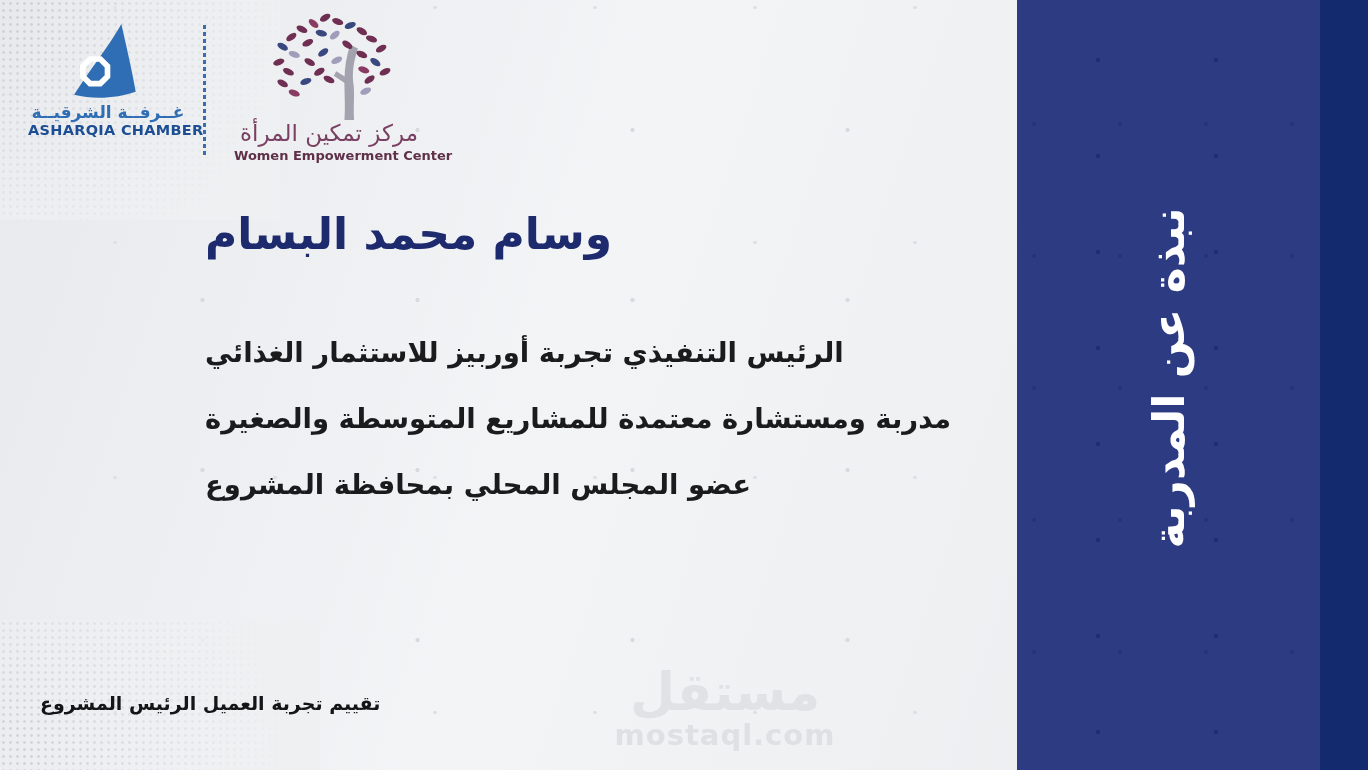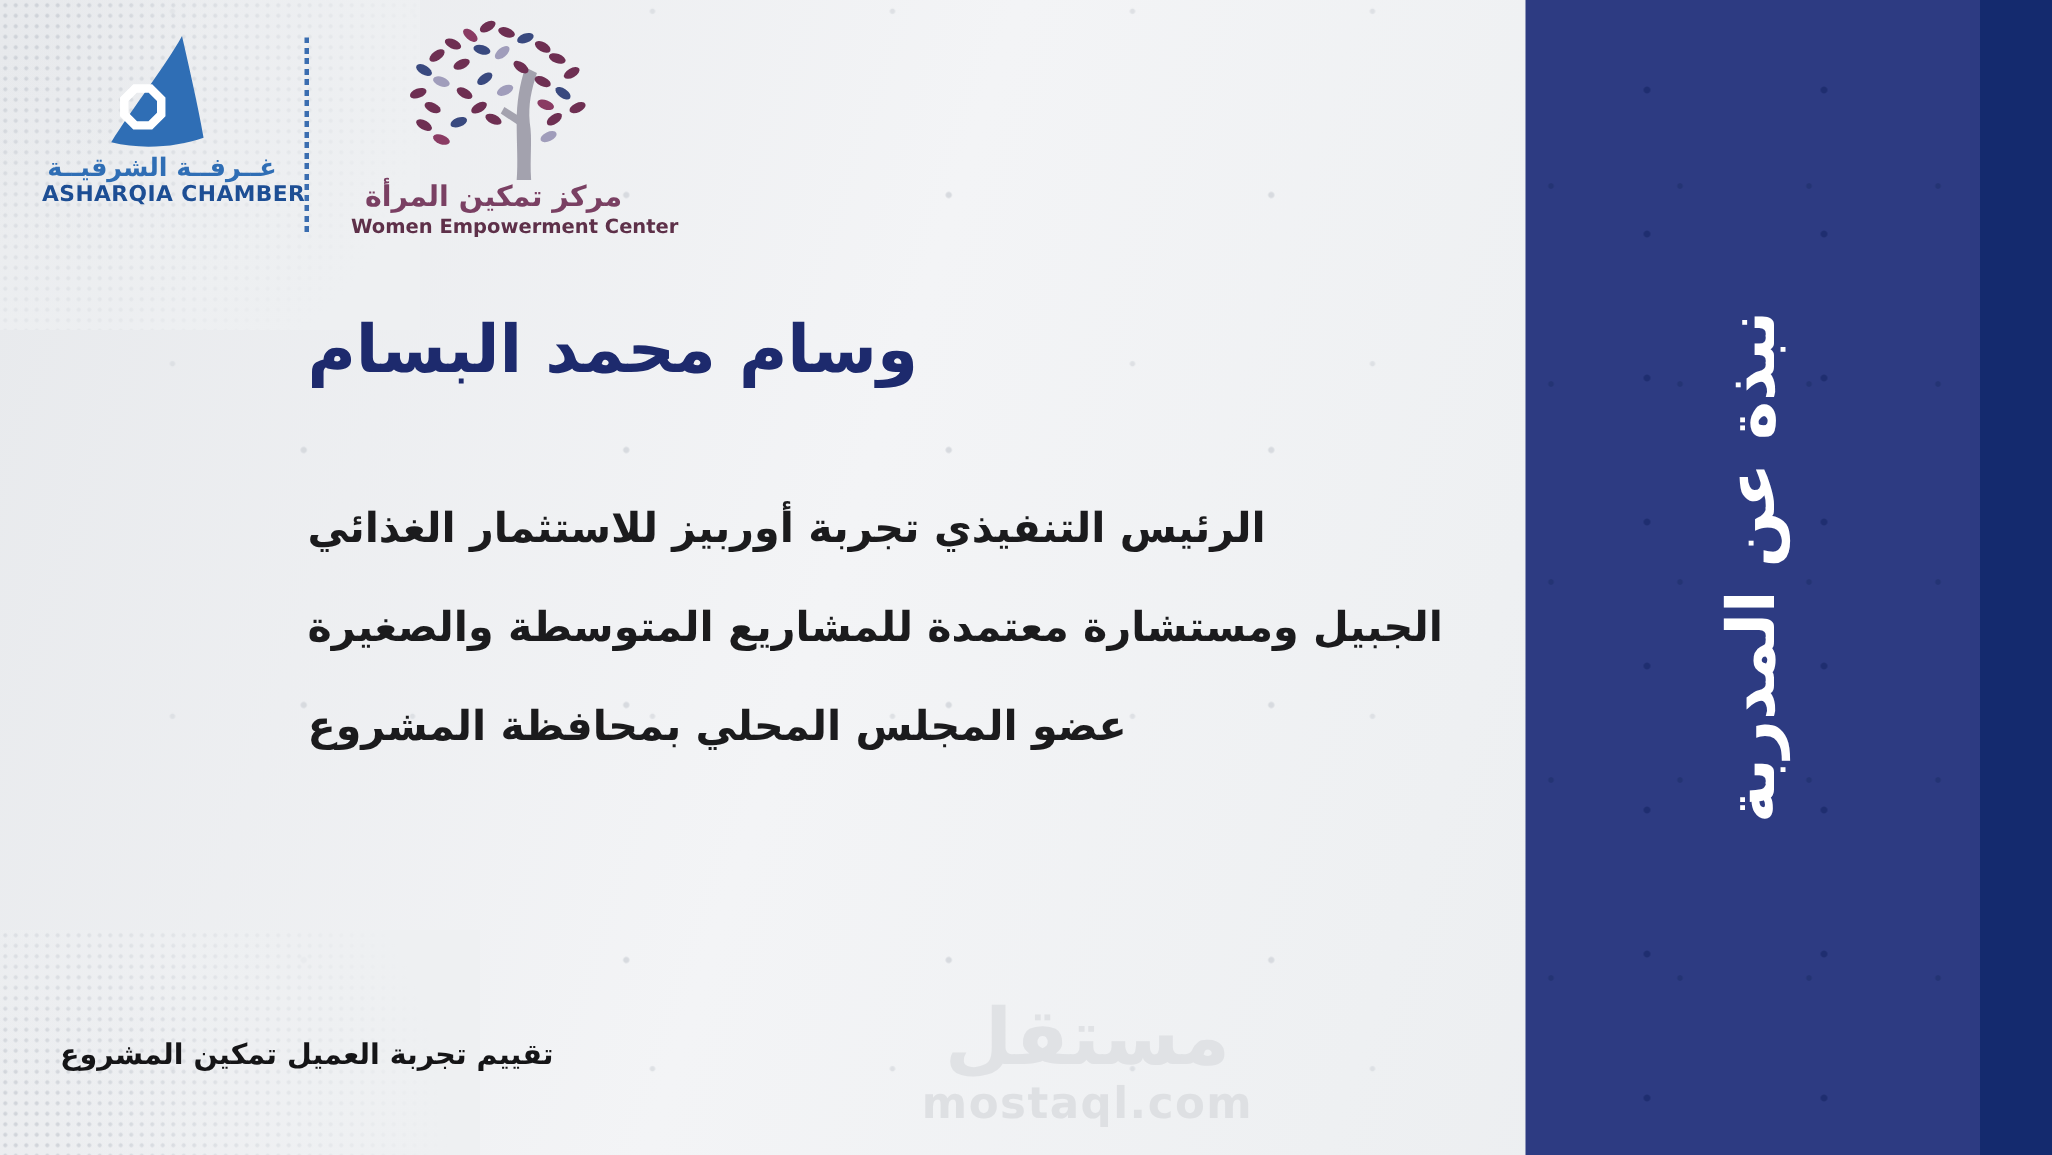--- a/index.html
+++ b/index.html
@@ -35,21 +35,21 @@
   .asharqia{position:absolute;left:28px;top:22px;width:160px;text-align:center;}
   .asharqia svg{display:block;margin:0 auto;}
   .asharqia-ar{direction:rtl;color:#2f6eb5;font-weight:bold;font-size:17px;margin-top:2px;white-space:nowrap;}
   .asharqia-en{color:#1d4e94;font-weight:bold;font-size:14.5px;letter-spacing:.3px;white-space:nowrap;text-align:right;}
 
   .logo-divider{position:absolute;left:203px;top:25px;width:3px;height:133px;
     background:repeating-linear-gradient(#3a6db0 0 4px,rgba(0,0,0,0) 4px 7px);}
 
   .wec{position:absolute;left:234px;top:10px;width:190px;text-align:center;}
   .wec svg{display:block;margin:0 auto;}
-  .wec-ar{direction:rtl;color:#7a4063;font-weight:bold;font-size:19px;margin-top:-2px;white-space:nowrap;}
+  .wec-ar{direction:rtl;color:#7a4063;font-weight:normal;font-size:23px;margin-top:-2px;white-space:nowrap;}
   .wec-en{color:#5e3049;font-weight:bold;font-size:13px;margin-top:2px;white-space:nowrap;text-align:right;}
 
   
   .content{position:absolute;right:403px;top:208px;direction:rtl;text-align:left;width:760px;}
   .content .title{color:#1d2a6d;font-weight:bold;font-size:44px;line-height:1.2;margin-bottom:58px;white-space:nowrap;}
   .content .line{color:#1b1b1d;font-weight:bold;font-size:27.5px;line-height:66px;white-space:nowrap;}
 
   
   .band{position:absolute;left:1017px;top:0;width:351px;height:770px;background:#2d3b82;}
   .band-strip{position:absolute;right:0;top:0;width:48px;height:770px;background:#142a6e;}
@@ -136,30 +136,30 @@
         </g>
       </svg>
     </span>
     <div class="wec-ar">مركز تمكين المرأة</div>
     <div class="wec-en">Women Empowerment Center</div>
   </div>
 
   <div class="content">
     <div class="title">وسام محمد البسام</div>
     <div class="line">الرئيس التنفيذي تجربة أوربيز للاستثمار الغذائي</div>
-    <div class="line">الجبيل ومستشارة معتمدة للمشاريع المتوسطة والصغيرة</div>
+    <div class="line">مدربة ومستشارة معتمدة للمشاريع المتوسطة والصغيرة</div>
     <div class="line">عضو المجلس المحلي بمحافظة المشروع</div>
   </div>
 
   <div class="band">
     <div class="band-dots"></div>
     <div class="band-strip"></div>
     <div class="band-title">نبذة عن المدربة</div>
   </div>
 
-  <div class="footer-text">تقييم تجربة العميل تمكين المشروع</div>
+  <div class="footer-text">تقييم تجربة العميل الرئيس المشروع</div>
 
   <div class="watermark">
     <div class="watermark-logo">مستقل</div>
     <div class="watermark-domain">mostaql.com</div>
   </div>
 
 </div>
 
 </body></html>

